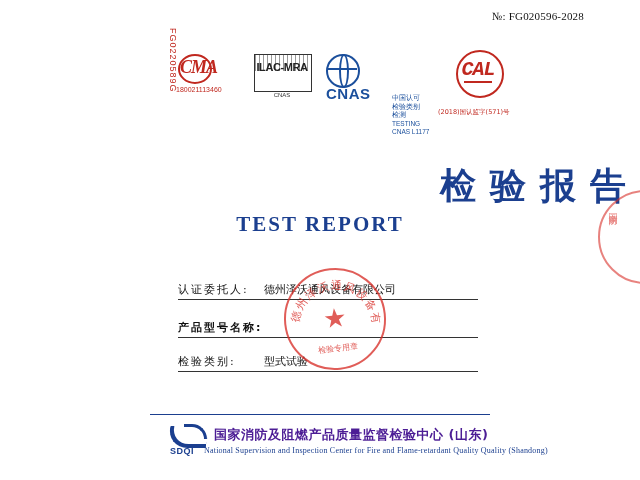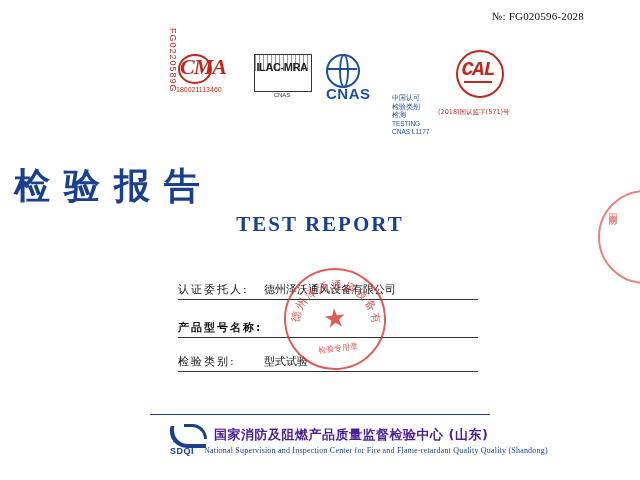--- a/index.html
+++ b/index.html
@@ -60,21 +60,21 @@
     position: absolute;
     left: 0;
     top: 6px;
     width: 62px;
     height: 50px;
   }
   .cma .cma-text {
     font-family: "Liberation Serif", serif;
     font-weight: bold;
     font-style: italic;
-    font-size: 22px;
+    font-size: 18px;
     color: #c0281f;
     letter-spacing: -1px;
     line-height: 30px;
   }
   .cma .cma-ring {
     position: absolute;
     left: -2px;
     top: 2px;
     width: 30px;
     height: 26px;
@@ -249,21 +249,21 @@
     font-family: "DejaVu Sans", sans-serif;
     white-space: nowrap;
   }
 
   
   .title-cn {
     position: absolute;
     left: 0;
     top: 162px;
     width: 640px;
-    text-align: left;
+    text-align: right;
     font-family: "DejaVu Sans", sans-serif;
     font-weight: bold;
     font-size: 36px;
     color: #1b3f8f;
     letter-spacing: 14px;
     text-indent: 14px;
   }
   .title-en {
     position: absolute;
     left: 0;

